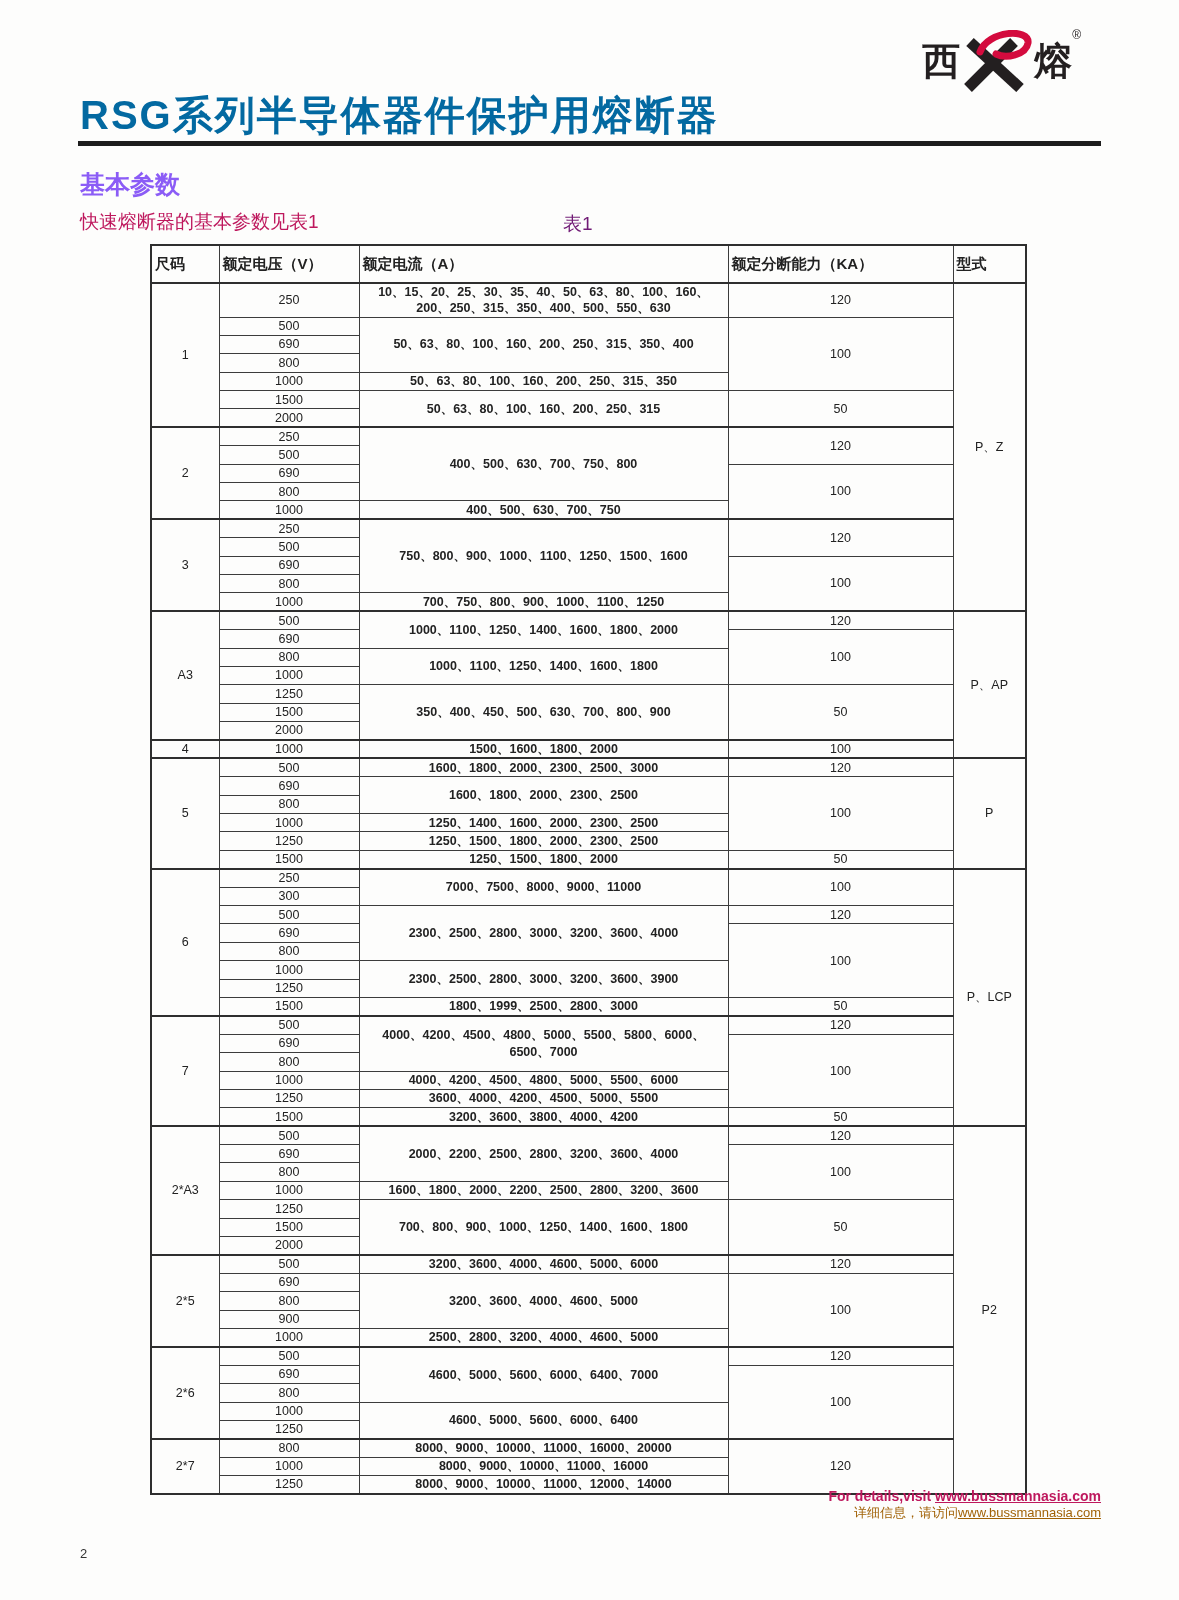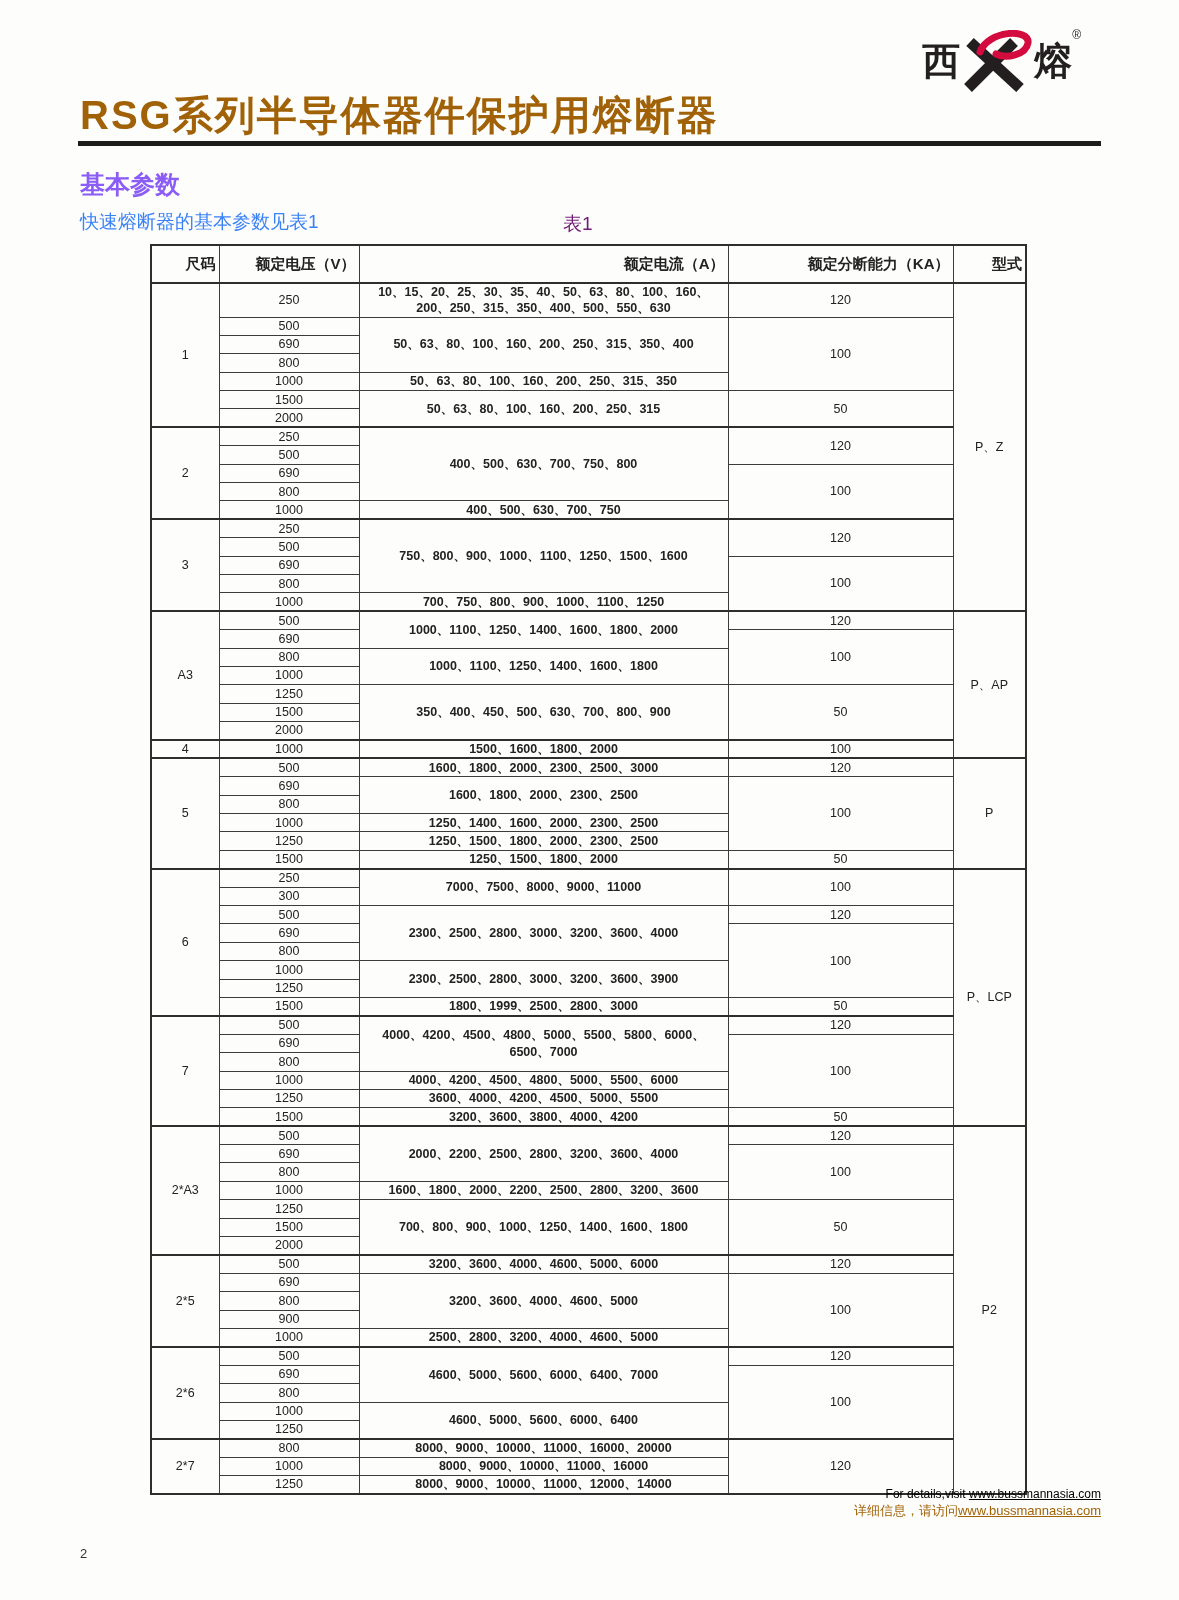--- a/index.html
+++ b/index.html
@@ -16,52 +16,52 @@
 
   
   .logo { position:absolute; top:30px; right:98px; display:flex; align-items:center; }
   .logo .cjk { font-size:38px; font-weight:900; color:#231f20; line-height:1; }
   .logo svg { display:block; margin:0 -2px; }
   .logo .reg { font-size:12px; color:#231f20; align-self:flex-start; margin-top:-2px; }
 
   
   .title {
     position:absolute; left:80px; top:88px;
-    font-size:40px; font-weight:700; letter-spacing:2px; color:#a16207;
+    font-size:40px; font-weight:700; letter-spacing:2px; color:#0369a1;
   }
   .title-rule { position:absolute; left:78px; top:141px; width:1023px; height:5px; background:#1d1d1d; }
 
   .section-heading { position:absolute; left:80px; top:168px; font-size:25px; font-weight:700; color:#8b5cf6; }
-  .intro { position:absolute; left:80px; top:209px; font-size:19px; color:#3b82f6;text-align:center; }
+  .intro { position:absolute; left:80px; top:209px; font-size:19px; color:#be185d;text-align:center; }
   .table-caption { position:absolute; left:563px; top:211px; font-size:19px; color:#701a75; }
 
   
   table.param {
     position:absolute; left:150px; top:244px;
     width:875px; border-collapse:collapse; table-layout:fixed;
     border:2px solid #2e2e2e;
     font-size:12.5px; color:#222;
   }
   table.param th, table.param td { border:1px solid #3c3c3c; padding:0 3px; }
   table.param th {
-    height:38px; font-size:15px; font-weight:700; text-align:right;
+    height:38px; font-size:15px; font-weight:700; text-align:left;
     border-bottom:2px solid #2e2e2e; background:#fdfdfc;
   }
   table.param td { height:18.4px; line-height:1.3; text-align:center; }
   td.col-cur { text-align:left; padding-left:5px;font-weight:bold; }
   .col-size  { width:68px; }
   .col-volt  { width:140px; }
   .col-cur   { width:369px; }
   .col-ka    { width:225px; }
   .col-type  { width:73px;margin-left:48px; }
   tr.group-start td { border-top:2px solid #2e2e2e; }
 
   
   .footer { position:absolute; right:78px; top:1487px; text-align:right; line-height:1.3; }
-  .footer .en { font-size:12px; font-weight:400; color:#000000; }
+  .footer .en { font-size:14px; font-weight:700; color:#be185d; }
   .footer .cn { font-size:13px; color:#a16207; }
   .footer a, .footer .url { text-decoration:underline; color:inherit; cursor:pointer; }
   .page-number { position:absolute; left:80px; top:1546px; font-size:13px; color:#333; }
 </style>
 </head>
 <body>
 
 <div class="page">
 
   <div class="logo">

